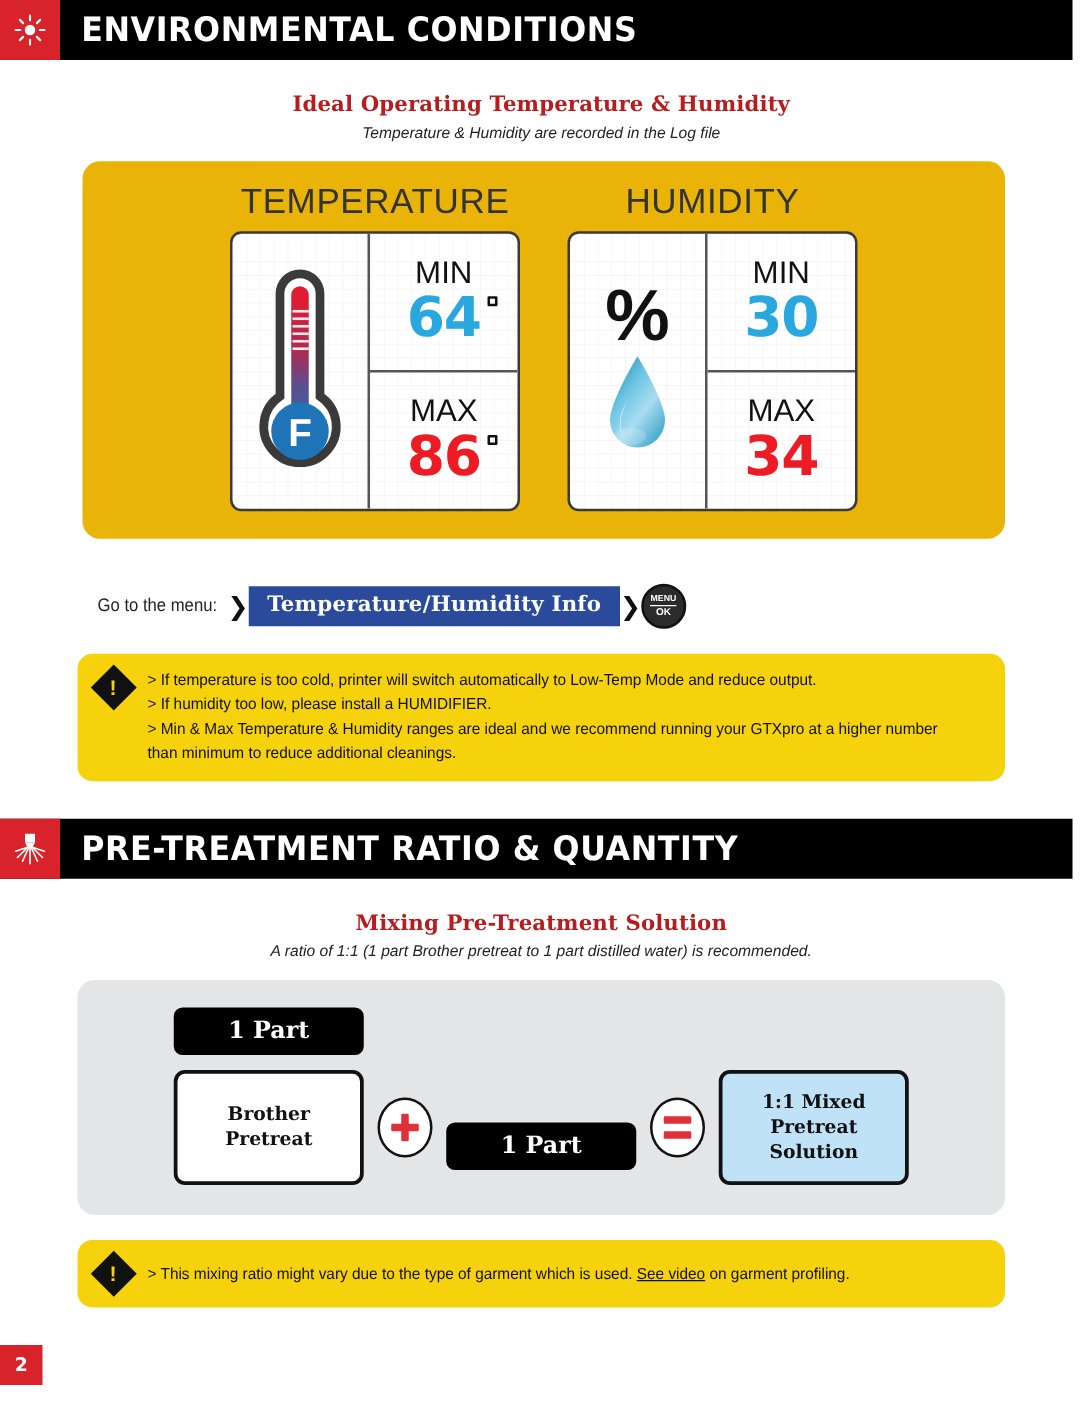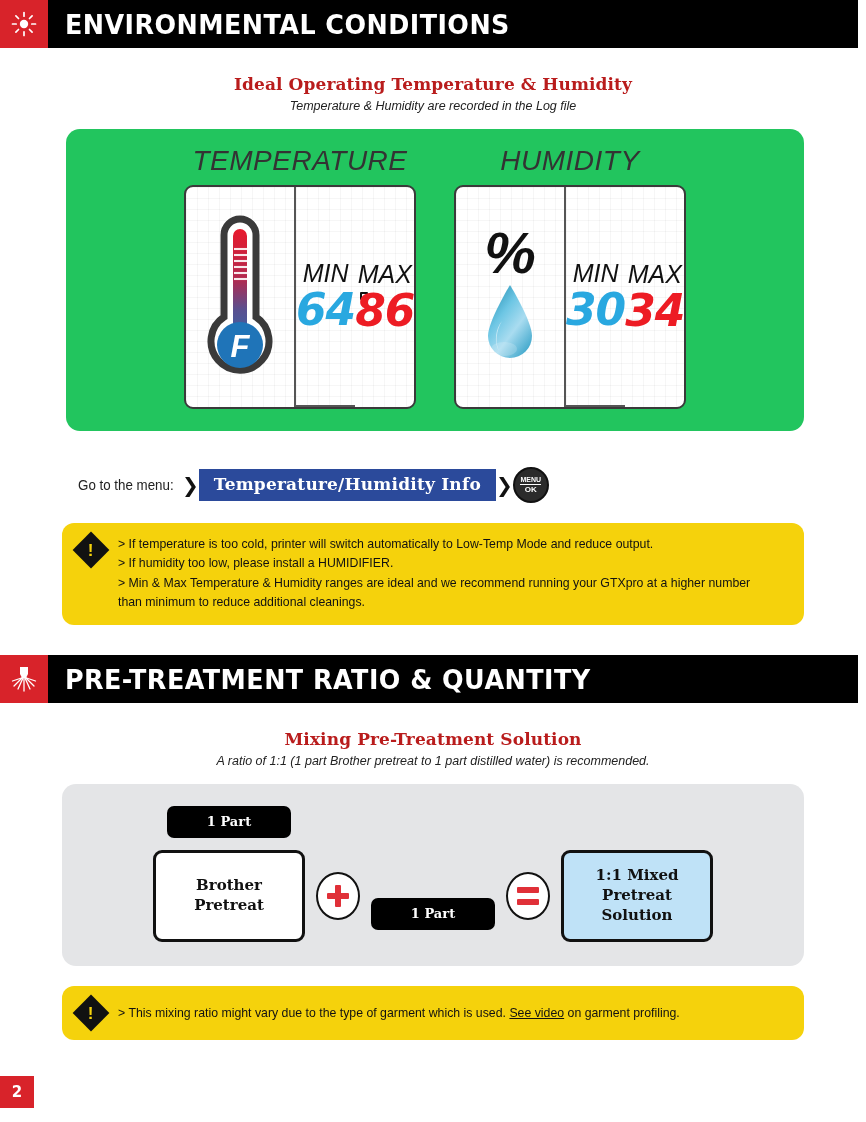--- a/index.html
+++ b/index.html
@@ -62,24 +62,23 @@
     font-family: "Liberation Sans", sans-serif;
     font-style: italic;
     font-size: 12.5px;
     color: #222;
     margin-top: 5px;
   }
 
   
   .gray-panel {
     margin: 16px 62px 0 66px;
-    background: #22c55e;
+    background: #eab308;
     border-radius: 14px;
     position: relative;
-    font-style: italic;
   }
 
   
   .gauges {
     display: flex;
     justify-content: center;
     gap: 38px;
     padding: 16px 0 22px 0;
   }
   .gauge-col {
@@ -110,20 +109,21 @@
   .gauge-icon-cell {
     width: 108px;
     display: flex;
     align-items: center;
     justify-content: center;
     border-right: 2px solid #555;
   }
   .gauge-values {
     width: 118px;
     display: flex;
+    flex-direction: column;
   }
   .val-cell {
     flex: 1;
     display: flex;
     flex-direction: column;
     align-items: center;
     justify-content: center;
     padding: 2px 0;
   }
   .val-cell.top { border-bottom: 2px solid #555; }
@@ -288,24 +288,24 @@
   .mix-group {
     display: flex;
     flex-direction: column;
     align-items: center;
   }
   .part-badge {
     background: #000000;
     color: #ffffff;
     font-family: "DejaVu Serif", serif;
     font-weight: bold;
-    font-size: 13px;
+    font-size: 19px;
     border-radius: 7px;
     padding: 9px 0 10px 0;
-    width: 124px;
+    width: 152px;
     text-align: center;
     margin-bottom: 12px;
     line-height: 1;
   }
   .part-badge.invisible { visibility: hidden; }
   .mix-box {
     width: 152px;
     height: 92px;
     border: 3px solid #111;
     border-radius: 9px;

